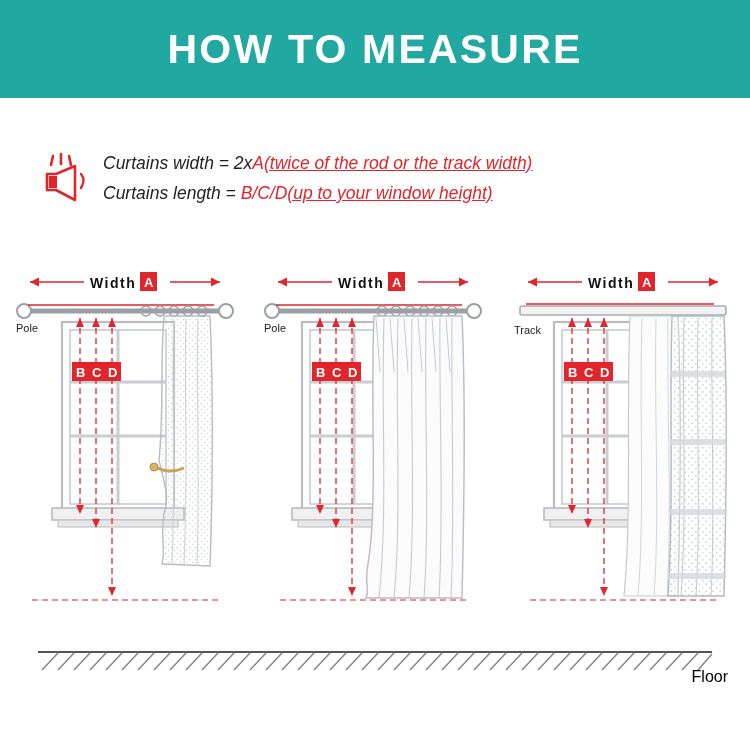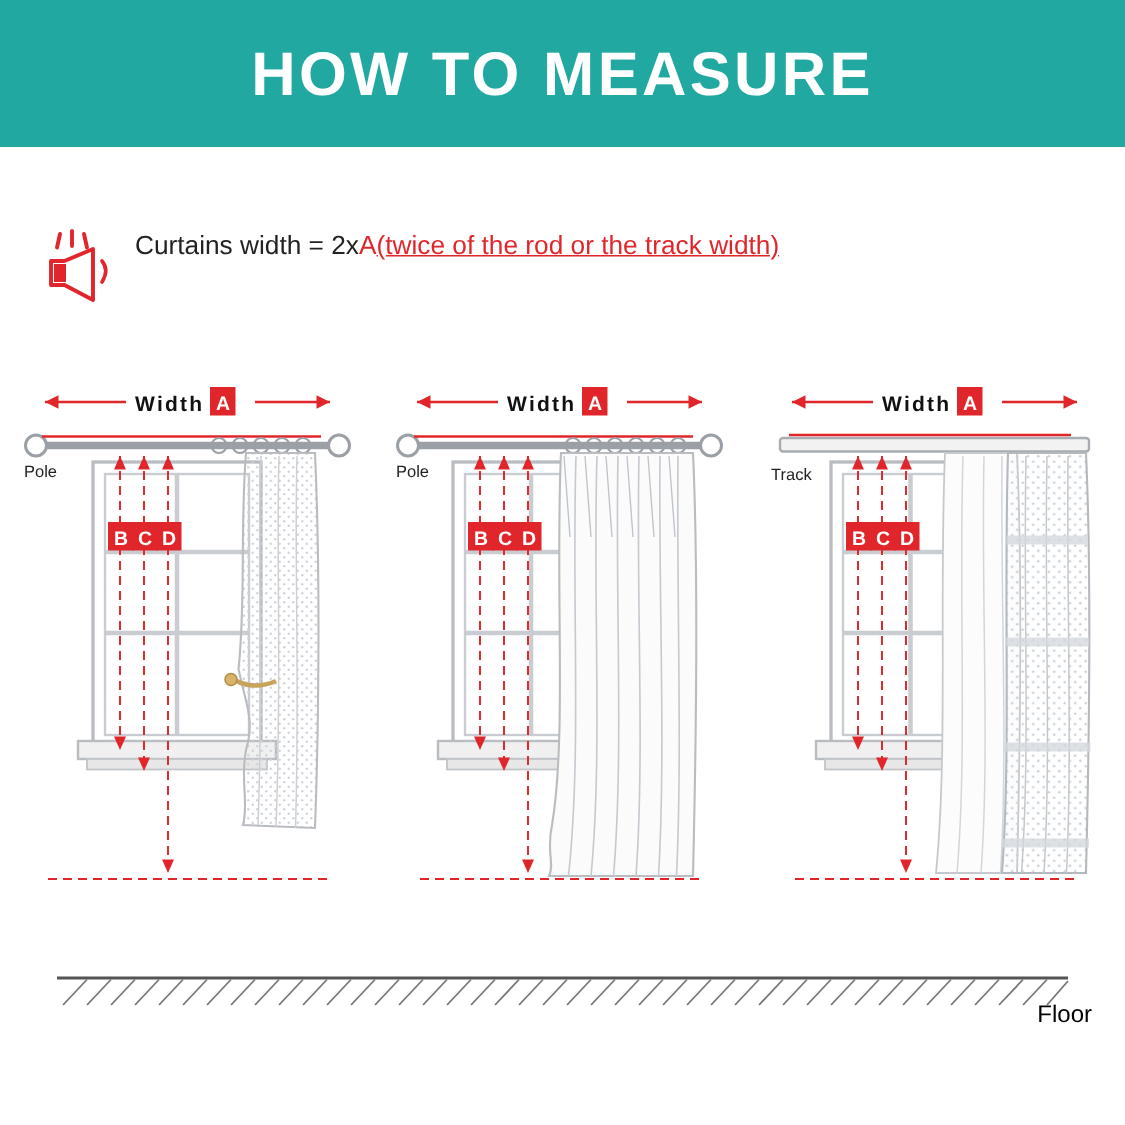--- a/index.html
+++ b/index.html
@@ -41,24 +41,25 @@
     color: #ffffff;
     font-size: 41px;
     font-weight: bold;
     letter-spacing: 2.2px;
     font-family: "Liberation Sans", sans-serif;
   }
 
   
   .legend {
     position: absolute;
-    left: 28px;
+    left: 41px;
     top: 148px;
     width: 694px;
     height: 68px;
+    font-style: italic;
   }
   .megaphone {
     position: absolute;
     left: 0px;
     top: 4px;
     width: 56px;
     height: 52px;
   }
   .formula-lines {
     position: absolute;
@@ -83,21 +84,21 @@
   
   .panels {
     position: absolute;
     left: 0;
     top: 248px;
     width: 750px;
     height: 400px;
   }
   .panel {
     position: absolute;
-    top: 2px;
+    top: 16px;
     width: 224px;
     height: 400px;
   }
   #panel-0 { left: 14px; }
   #panel-1 { left: 262px; }
   #panel-2 { left: 512px; }
 
   .panel-svg { display: block; }
 
   
@@ -137,20 +138,23 @@
         </g>
         <path d="M6 22 L6 38 L15 38 L34 48 L34 14 L15 22 Z" fill="#ffffff" stroke="#e0262b" stroke-width="2.6" stroke-linejoin="round"></path>
         <rect x="8" y="24" width="8" height="12" fill="#e0262b"></rect>
         <path d="M40 22 Q45 28 40 36" stroke="#e0262b" stroke-width="2.4" fill="none" stroke-linecap="round"></path>
       </svg>
     </div>
 
     <div class="formula-lines">
       <div class="formula">
         <span>Curtains width = 2x</span><span class="red">A</span><span class="red ul">(twice of the rod or the track width)</span>
+      </div>
+      <div class="formula">
+        <span>Curtains length = </span><span class="red">B/C/D</span><span class="red ul">(up to your window height)</span>
       </div>
     </div>
   </div>
 
   <div class="panels">
 
     <div class="panel" id="panel-0">
       <svg class="panel-svg" width="224" height="400" viewBox="0 0 224 400">
         <defs>
           <pattern id="dots1" width="6" height="6" patternUnits="userSpaceOnUse">

